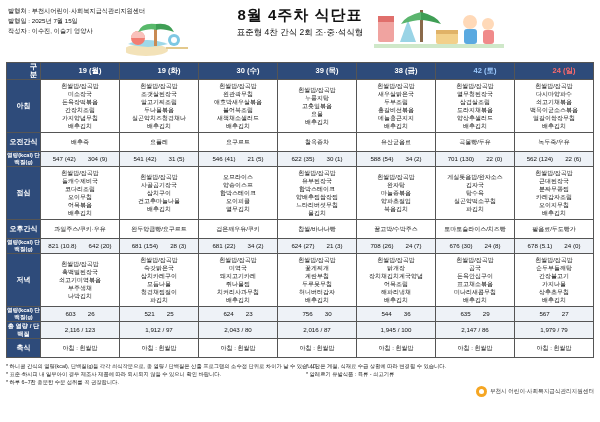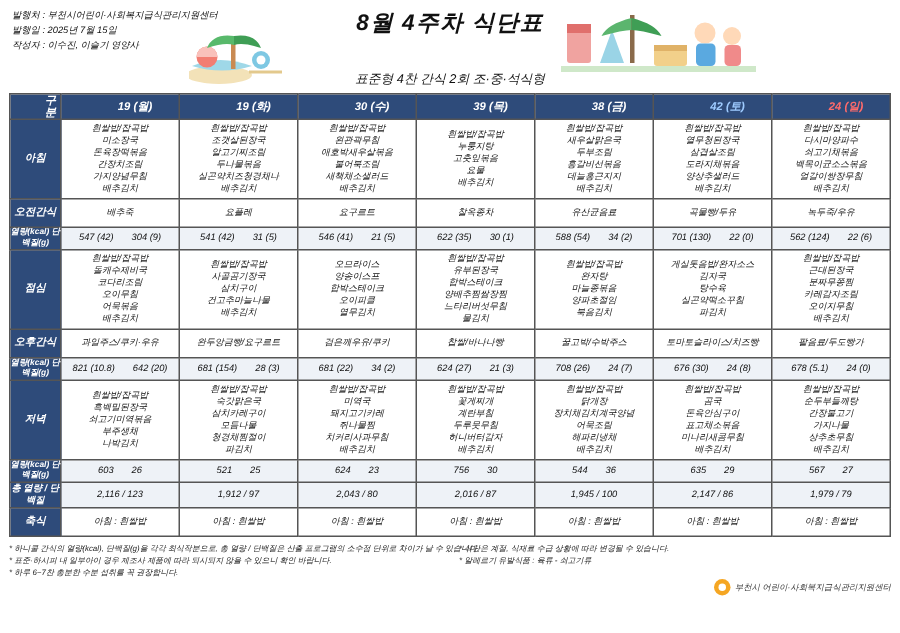--- a/index.html
+++ b/index.html
@@ -3,29 +3,29 @@
 <meta charset="utf-8">
 <style>
   html,body{margin:0;padding:0;}
   body{
     width:600px;height:422px;
     background:#ffffff;
     font-family:"Liberation Sans","DejaVu Sans",sans-serif;
     color:#111;
     overflow:hidden;
   }
-  .page{position:relative;width:600px;height:400px;box-sizing:border-box;padding:4px 6px 0 6px;font-style:italic;}
+  .page{position:relative;width:600px;height:400px;box-sizing:border-box;padding:4px 6px 0 6px;}
 
   
   .header{position:relative;height:56px;}
   .meta{position:absolute;left:2px;top:2px;font-size:6.2px;line-height:10px;color:#111;}
   .meta div{white-space:nowrap;}
   .title-wrap{position:absolute;left:0;right:0;top:2px;text-align:center;}
   .title{font-size:15px;font-weight:bold;letter-spacing:1px;}
-  .subtitle{font-size:8.5px;margin-top:22px;}
+  .subtitle{font-size:8.5px;margin-top:2px;}
 
   
   .art{position:absolute;top:0;pointer-events:none;}
   .art svg{display:block;}
 
   
   table{border-collapse:collapse;width:588px;table-layout:fixed;margin-top:2px;}
   td,th{border:1px solid #555;padding:0;font-size:6px;line-height:8px;text-align:center;vertical-align:middle;}
   thead th{background:#2e4b7a;color:#fff;font-size:7.5px;font-weight:bold;height:13px;padding-left:20px;}
   thead th.sun{color:#ff6b6b;}

